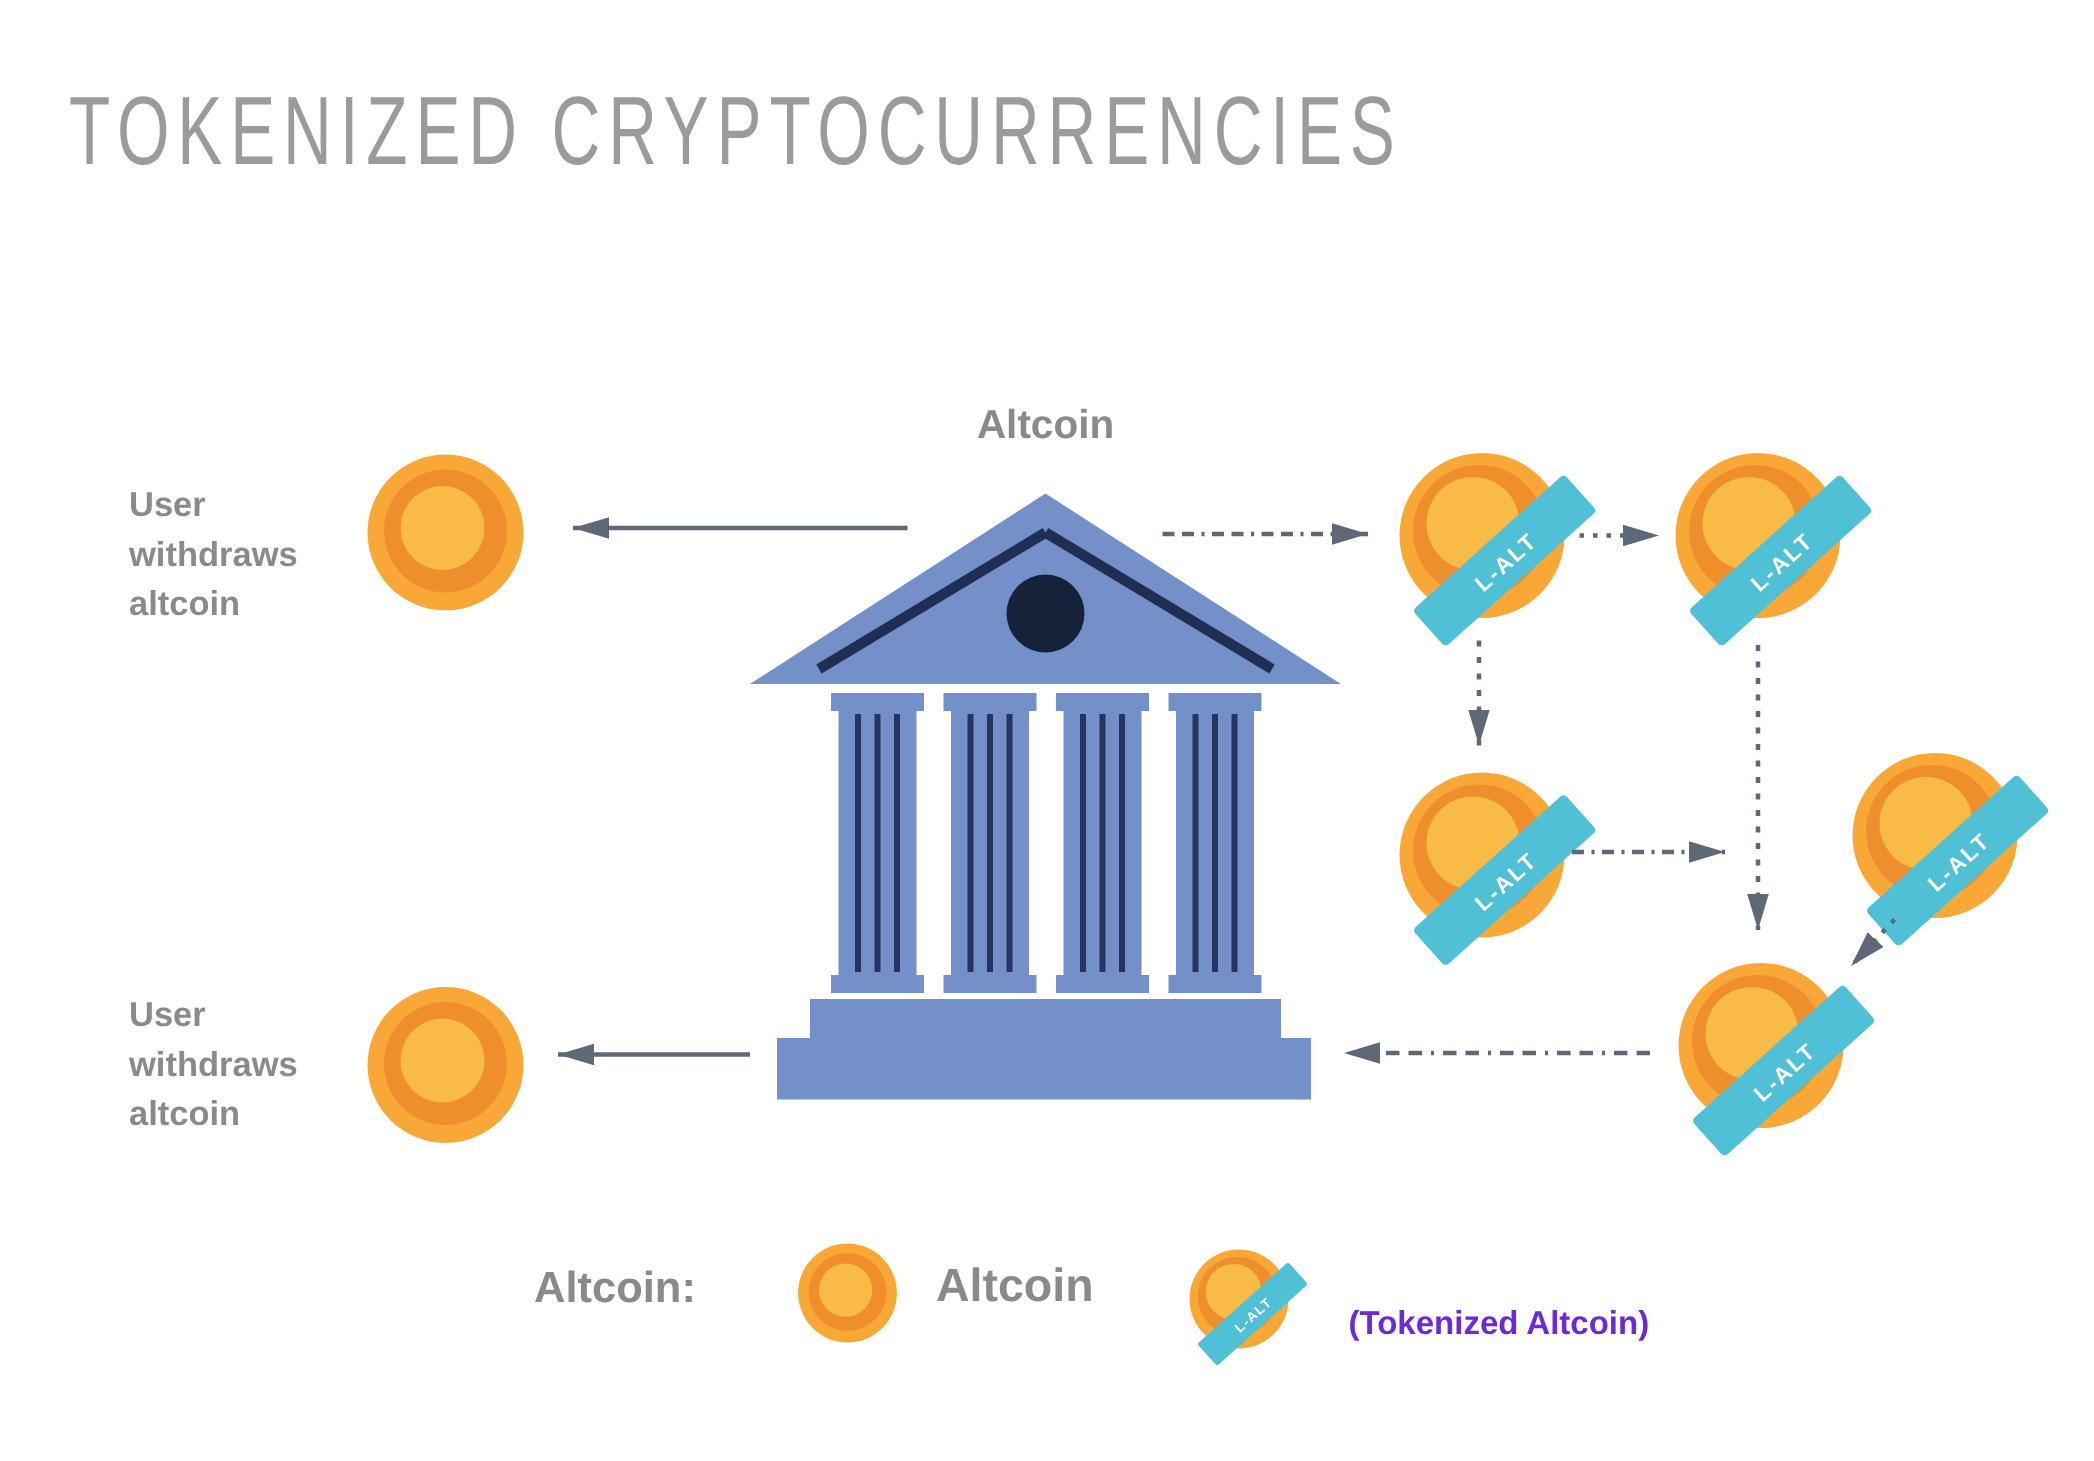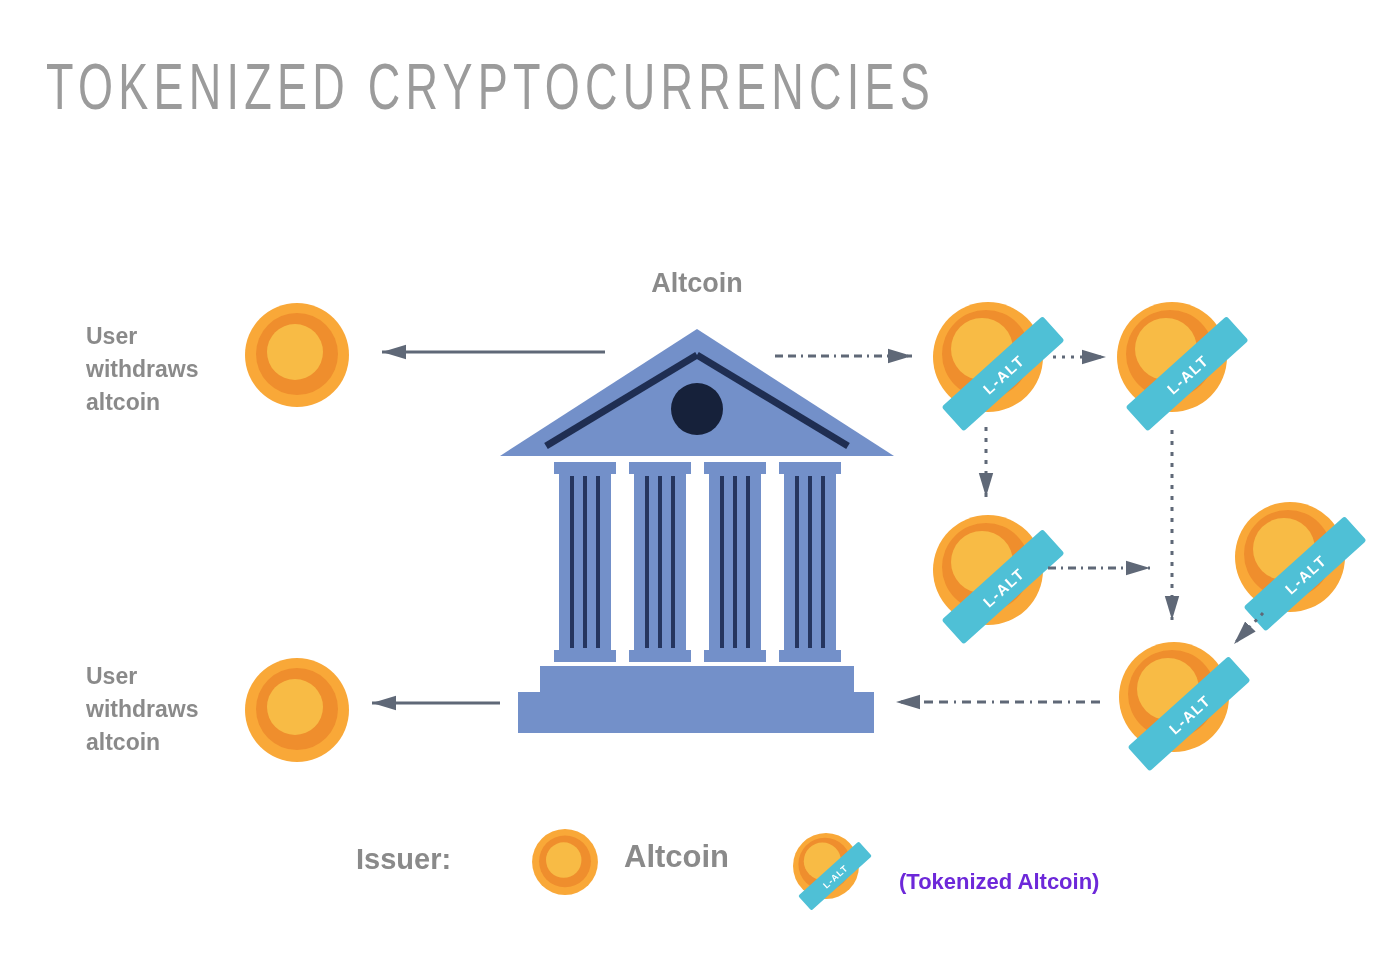--- a/index.html
+++ b/index.html
@@ -142,21 +142,21 @@
       <path d="M775,356 H912" stroke-dasharray="8 5 8 5 2 5" marker-end="url(#head)"></path>
       <path d="M1053,357 H1106" stroke-dasharray="3 6" marker-end="url(#head)"></path>
       <path d="M986,427 V497" stroke-dasharray="4 7" marker-end="url(#head)"></path>
       <path d="M1172,430 V620" stroke-dasharray="4 7" marker-end="url(#head)"></path>
       <path d="M1048,568 H1150" stroke-dasharray="8 5 2 5" marker-end="url(#head)"></path>
       <path d="M1263,613 L1234,644" stroke-dasharray="3 6" marker-end="url(#head)"></path>
       <path d="M1100,702 H896" stroke-dasharray="9 6 9 6 2 6" marker-end="url(#head)"></path>
     </g>
   </svg>
 
-  <div class="legend-title">Issuer:</div>
+  <div class="legend-title">Altcoin:</div>
   <svg class="abs" style="left:527px;top:824px" width="76" height="76" viewBox="-60 -60 120 120">
       <use href="#coin-plain"></use>
     </svg>
   <div class="legend-altcoin">Altcoin</div>
   <svg class="abs" style="left:778px;top:818px" width="96" height="96" viewBox="-80 -80 160 160">
       <use href="#coin-ribbon"></use>
     </svg>
   <div class="legend-liquid-sub">(Tokenized Altcoin)</div>
 
 </div>

